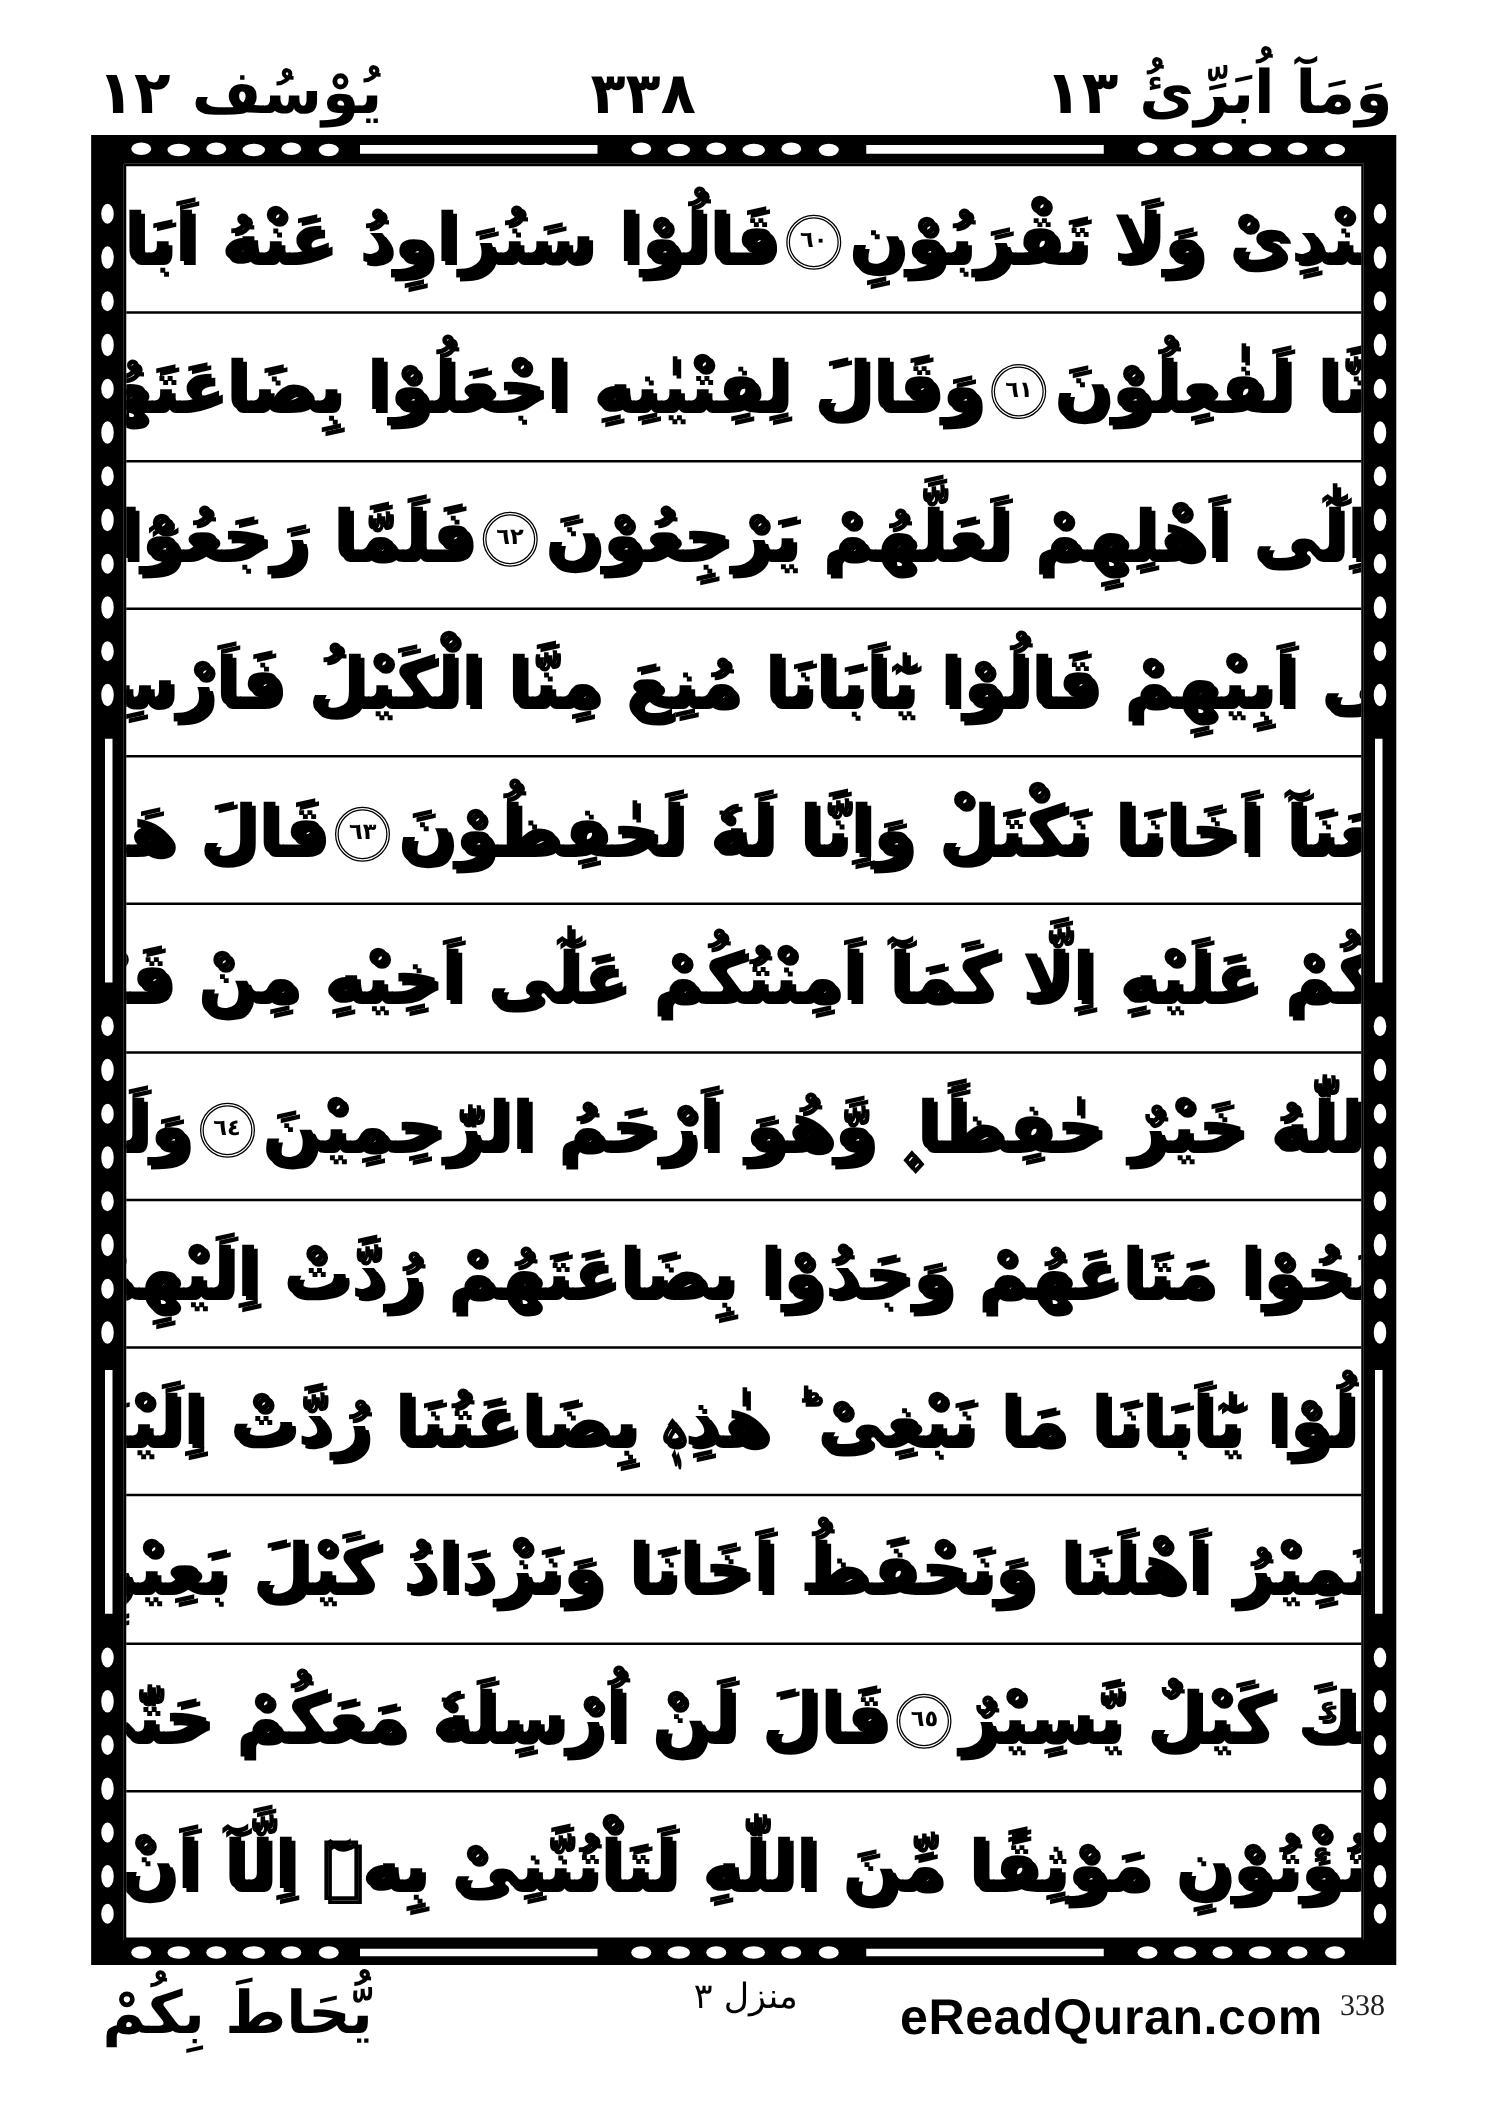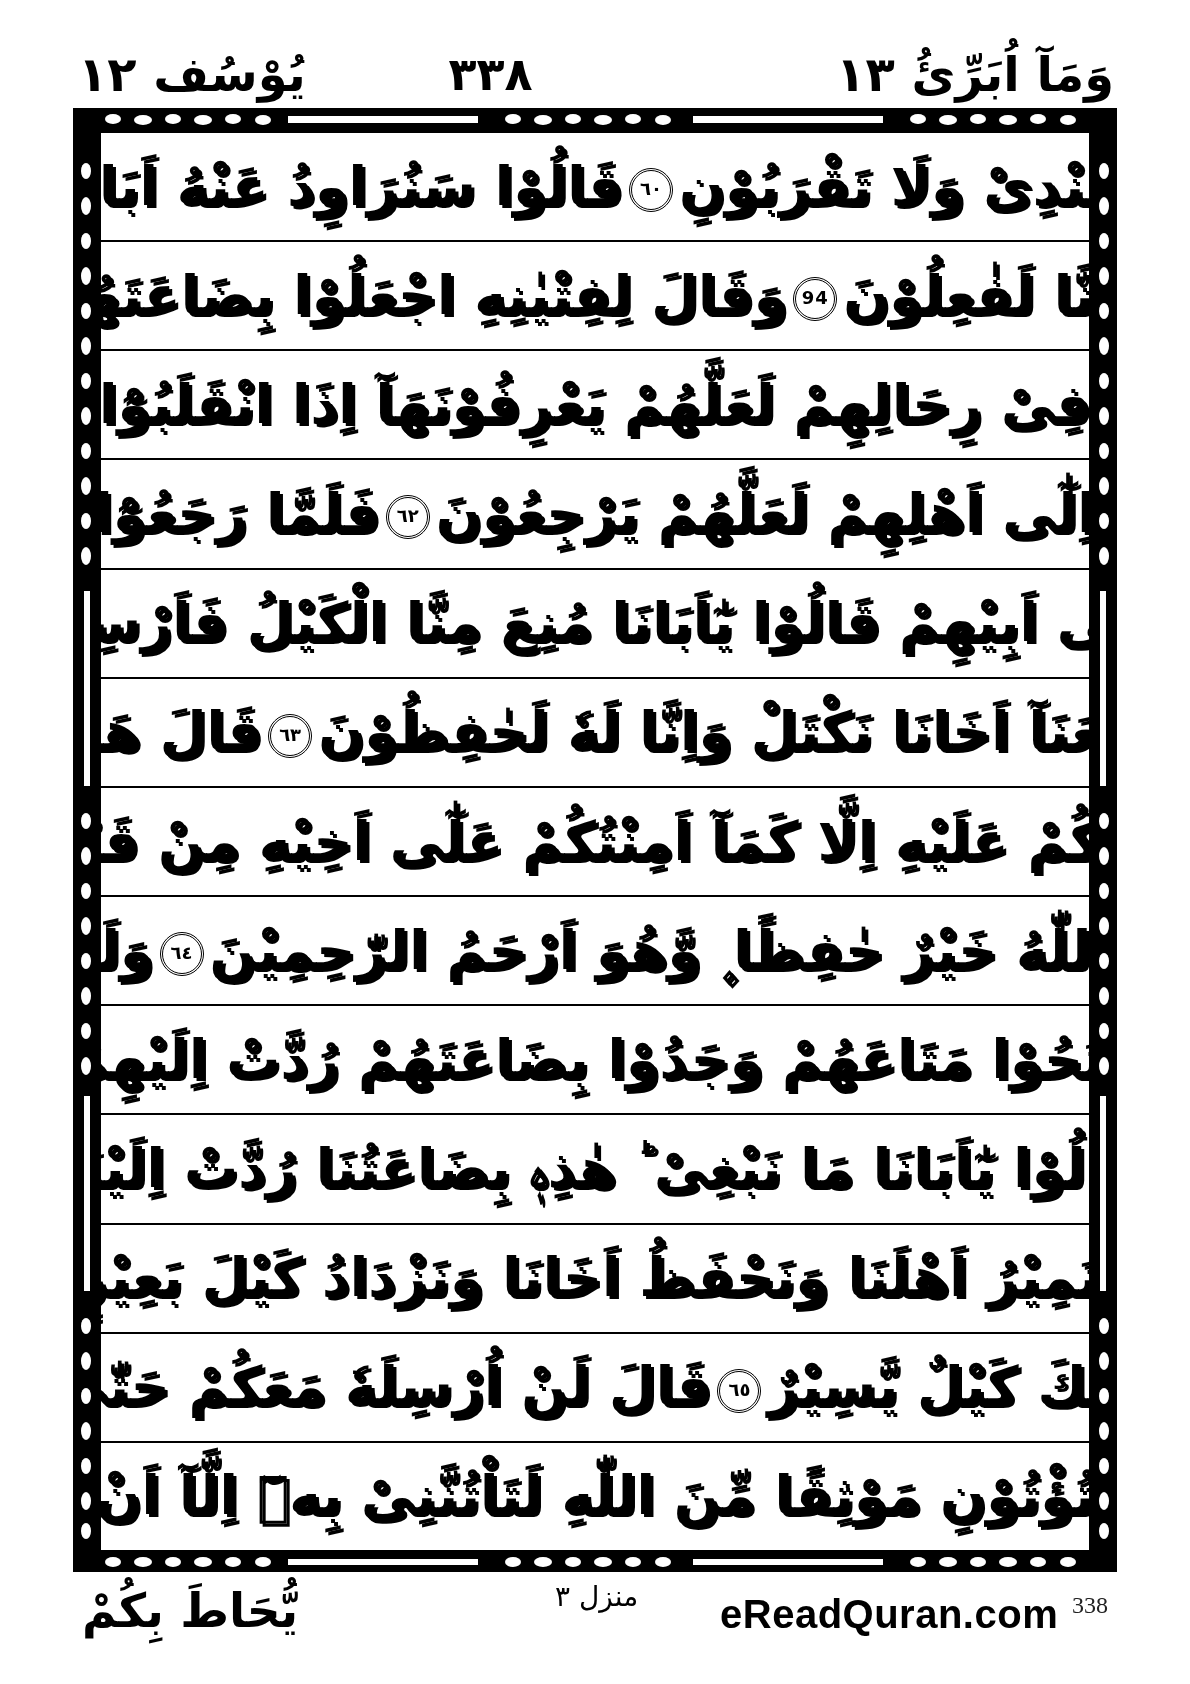--- a/index.html
+++ b/index.html
@@ -1,19 +1,19 @@
 <!DOCTYPE html>
 <html><head>
 <meta charset="utf-8">
 <style>
   html, body { margin:0; padding:0; background:#ffffff; }
   body { width:1190px; height:1684px; position:relative; overflow:hidden; font-family:"DejaVu Sans", sans-serif; color:#000; }
   .hdr { position:absolute; top:44px; font-size:48px; font-weight:bold; line-height:60px; direction:rtl; }
   .hdr-right { right:76px; }
-  .hdr-center { left:13px; width:955px; text-align:center; font-size:46px; }
+  .hdr-center { left:0; width:955px; text-align:center; font-size:46px;padding-left:37px; }
   .hdr-left { left:78px; }
   .frame { position:absolute; left:73px; top:108px; width:1044px; height:1464px; background:#000; box-sizing:border-box; }
   .orn { position:absolute; overflow:hidden; }
   .orn svg { display:block; }
   .inner { position:absolute; left:26px; top:23px; right:26px; bottom:20px; background:#fff; border:2px solid #000; box-sizing:border-box; display:flex; flex-direction:column; }
   .line { flex:1; display:flex; align-items:center; justify-content:center; direction:rtl; border-bottom:2px solid #000; padding:0 12px; box-sizing:border-box; overflow:hidden; }
   .line:last-child { border-bottom:none; }
   .line-text { font-family:"DejaVu Sans", sans-serif; font-weight:bold; font-size:54px; white-space:nowrap; letter-spacing:1px; text-shadow:3px 3px 0 #000; line-height:1; }
   .ayah { display:inline-block; width:38px; height:38px; border:3px double #000; border-radius:50%; font-size:18px; line-height:36px; text-align:center; text-shadow:none; vertical-align:middle; margin:0 6px; font-weight:bold; }
   .ftr { position:absolute; top:1583px; }
@@ -159,24 +159,21 @@
           <ellipse cx="13" cy="1400" rx="5" ry="8"></ellipse>
       </g>
     </svg>
   </div>
 
   <div class="inner">
     <div class="line">
         <span class="line-text"><span>عِنْدِىْ وَلَا تَقْرَبُوْنِ</span><span class="ayah">٦٠</span><span>قَالُوْا سَنُرَاوِدُ عَنْهُ اَبَاهُ</span></span>
       </div>
     <div class="line">
-        <span class="line-text"><span>وَاِنَّا لَفٰعِلُوْنَ</span><span class="ayah">94</span><span>وَقَالَ لِفِتْيٰنِهِ اجْعَلُوْا بِضَاعَتَهُمْ</span></span>
-      </div>
-    <div class="line">
-        <span class="line-text"><span>فِىْ رِحَالِهِمْ لَعَلَّهُمْ يَعْرِفُوْنَهَآ اِذَا انْقَلَبُوْٓا</span></span>
+        <span class="line-text"><span>وَاِنَّا لَفٰعِلُوْنَ</span><span class="ayah">٦١</span><span>وَقَالَ لِفِتْيٰنِهِ اجْعَلُوْا بِضَاعَتَهُمْ</span></span>
       </div>
     <div class="line">
         <span class="line-text"><span>اِلٰٓى اَهْلِهِمْ لَعَلَّهُمْ يَرْجِعُوْنَ</span><span class="ayah">٦٢</span><span>فَلَمَّا رَجَعُوْٓا</span></span>
       </div>
     <div class="line">
         <span class="line-text"><span>اِلٰٓى اَبِيْهِمْ قَالُوْا يٰٓاَبَانَا مُنِعَ مِنَّا الْكَيْلُ فَاَرْسِلْ</span></span>
       </div>
     <div class="line">
         <span class="line-text"><span>مَعَنَآ اَخَانَا نَكْتَلْ وَاِنَّا لَهٗ لَحٰفِظُوْنَ</span><span class="ayah">٦٣</span><span>قَالَ هَلْ</span></span>
       </div>

